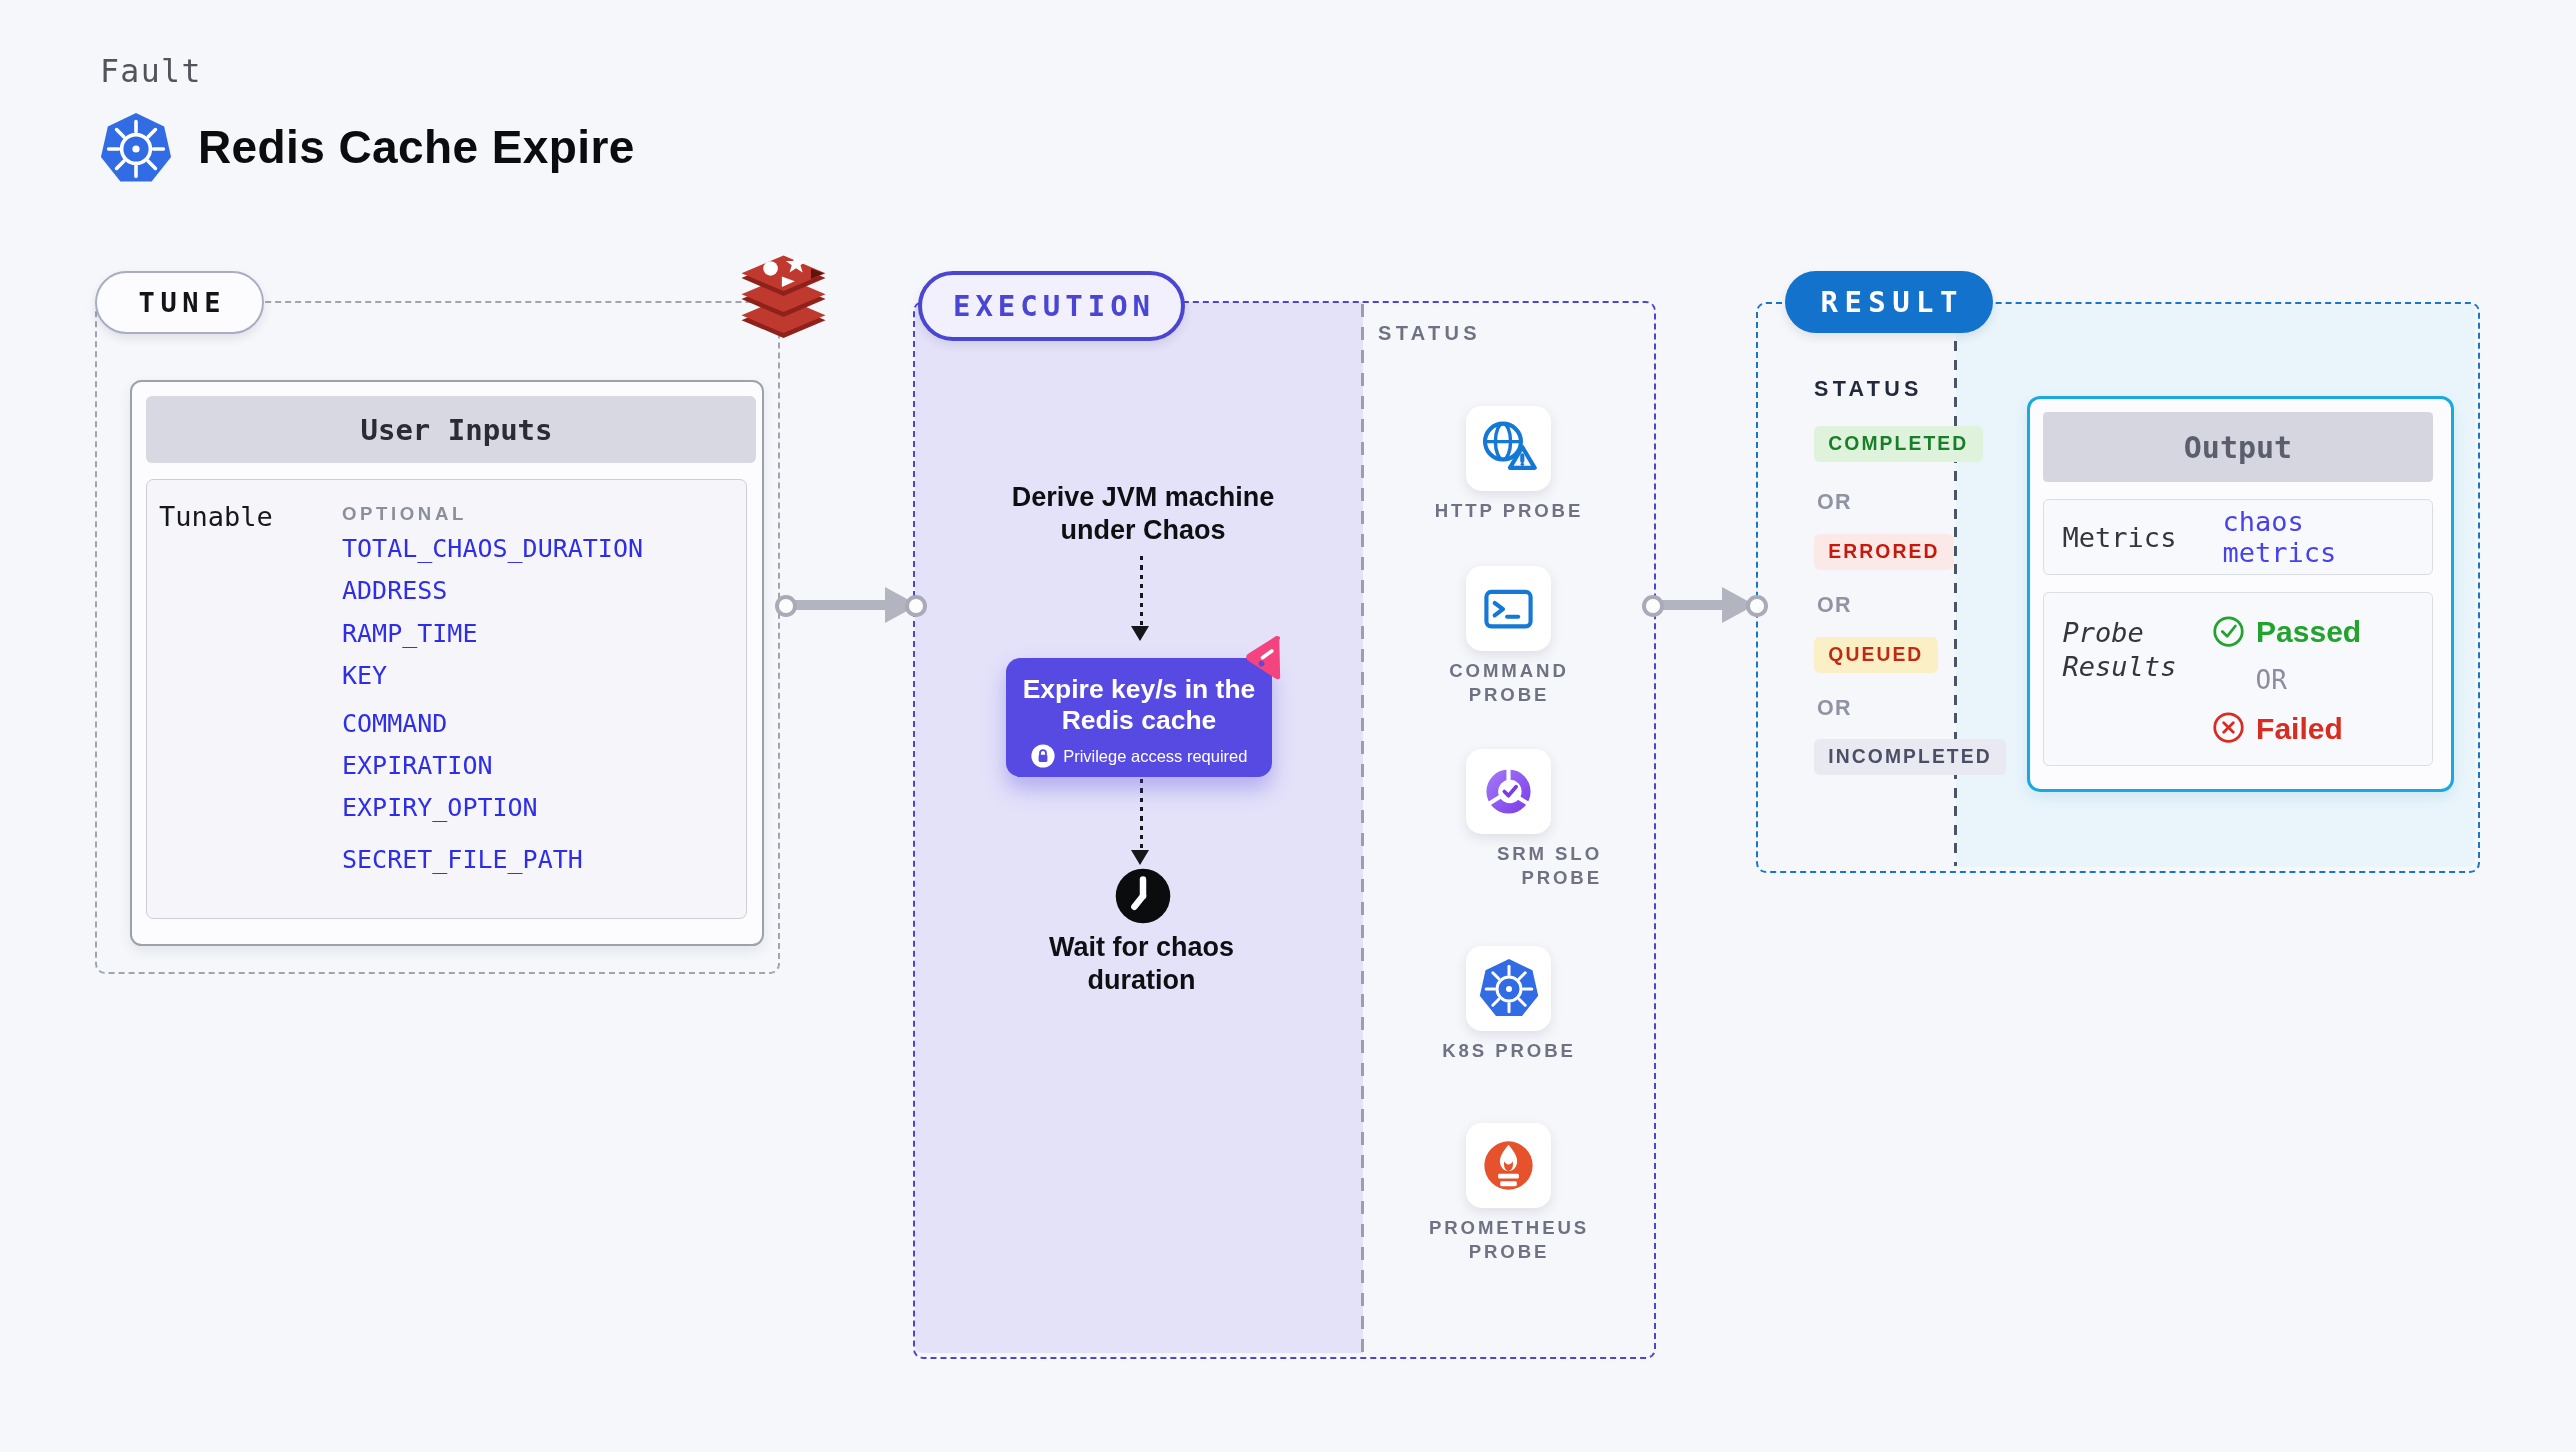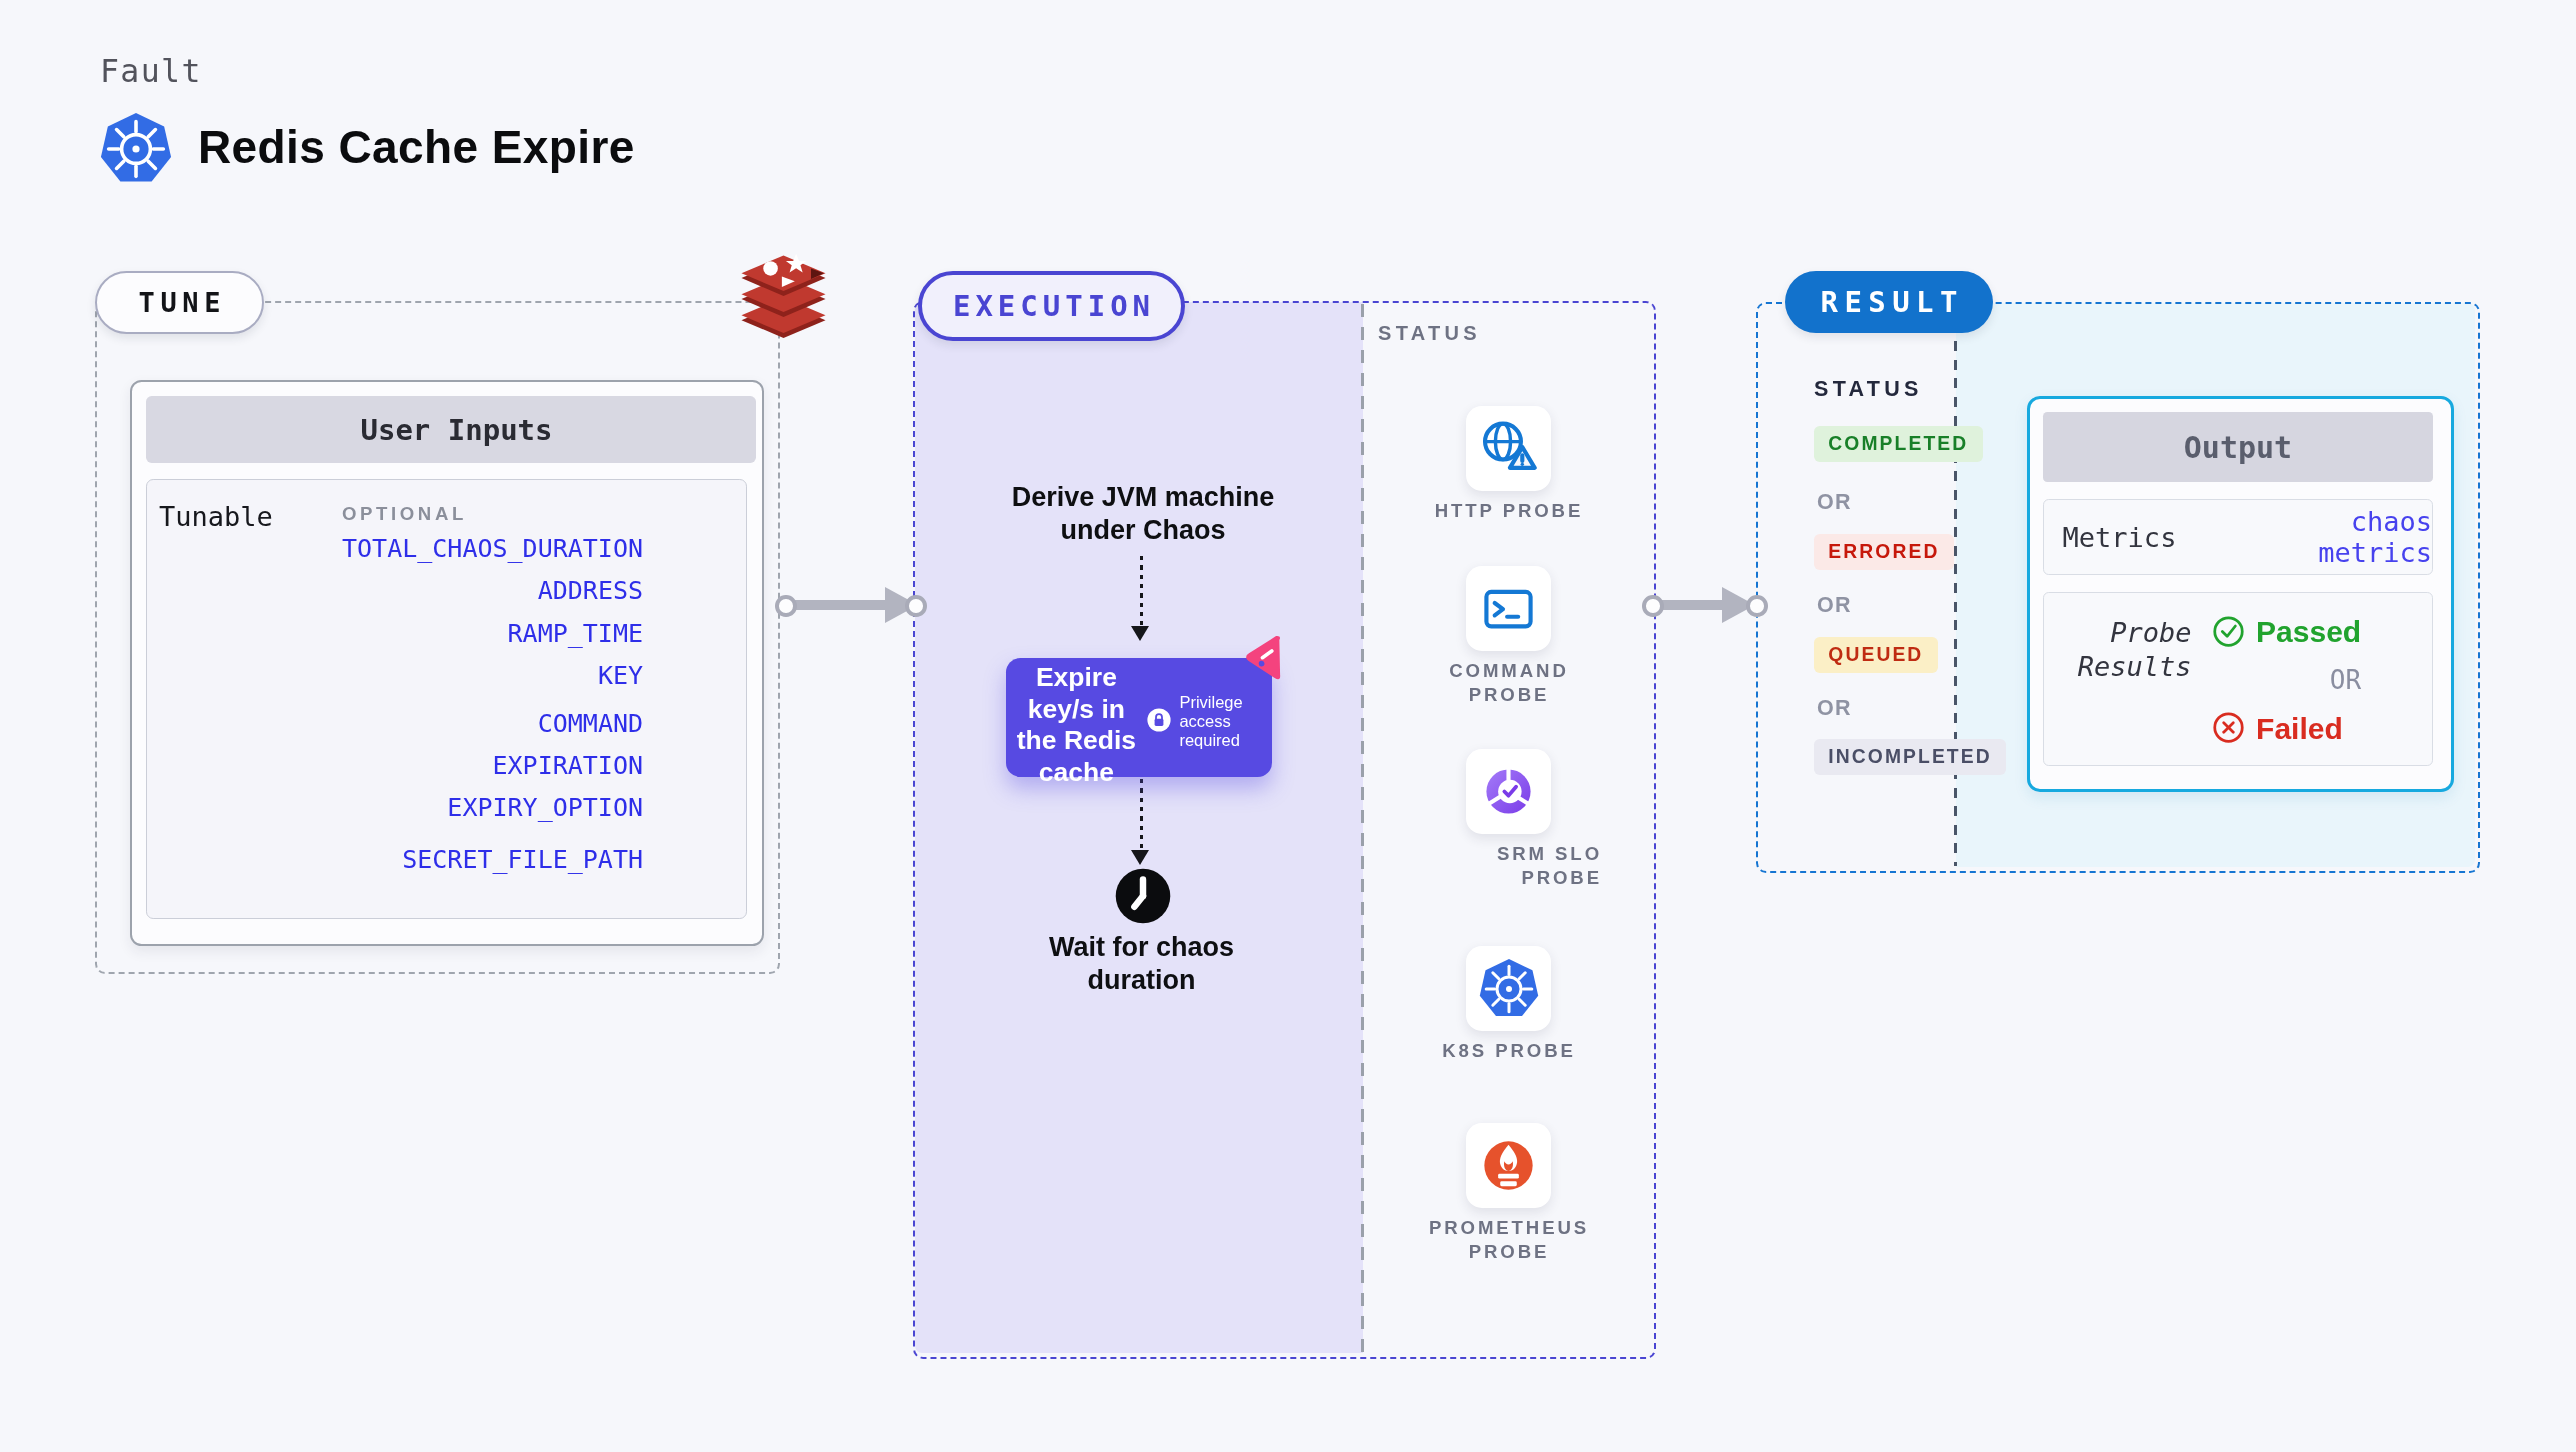--- a/index.html
+++ b/index.html
@@ -1,16 +1,16 @@
 <!DOCTYPE html>
 <html style="font-size:11.5px"><head>
 <meta charset="utf-8">
 <style>
   html,body{margin:0;padding:0;background:#F6F7FB;}
-  .mono{font-family:"DejaVu Sans Mono","Liberation Mono",monospace;text-align:right;}
+  .mono{font-family:"DejaVu Sans Mono","Liberation Mono",monospace;}
   .sans{font-family:"Liberation Sans","DejaVu Sans",sans-serif;}
   #stage{position:relative;width:2576px;height:1452px;background:#F6F7FB;overflow:hidden;
          font-family:"Liberation Sans","DejaVu Sans",sans-serif;}
   .abs{position:absolute;}
 
   
   .eyebrow{left:100px;top:53px;font-size:31.5px;font-weight:500;color:#52535C;letter-spacing:1.4px;}
   .k8s-title-icon{left:100px;top:113px;width:72px;height:72px;}
   .page-title{left:198px;top:120px;font-size:46px;font-weight:800;color:#0B0C0E;letter-spacing:0.4px;}
 
@@ -50,21 +50,21 @@
   .exec-fill{left:915px;top:302px;width:448px;height:1051px;background:#E4E2F9;border-radius:7.2px 0 0 7.2px;z-index:1;}
   .exec-box{left:913px;top:301px;width:739px;height:1054px;border:2.9px dashed #4A45D2;border-radius:10px;z-index:2;}
   .probes-sep{left:1361px;top:304px;height:1048px;}
   .exec-badge{left:918px;top:271px;width:259px;height:62px;background:#F1F0FC;border:4.3px solid #4A45D2;}
   .exec-badge span{font-size:29px;font-weight:700;letter-spacing:5px;color:#4A45D2;padding-left:5px;}
   .step1-text{left:989px;top:481px;width:308px;text-align:center;font-size:27px;font-weight:800;
               line-height:33px;color:#0E0F12;z-index:4;}
   .dotted1{left:1140px;top:556px;height:69px;}
   .dotted1-head{left:1131px;top:626px;}
   .purple-box{left:1006px;top:658px;width:266px;height:119px;background:#574AE2;border-radius:14.3px;z-index:5;
-              box-shadow:0 11.5px 21.5px rgba(87,74,226,0.35);display:flex;flex-direction:row;align-items:center;}
+              box-shadow:0 11.5px 21.5px rgba(87,74,226,0.35);display:flex;flex-direction:column;align-items:center;}
   .purple-title{margin-top:15.8px;width:244px;text-align:center;font-size:26.5px;font-weight:700;color:#FFFFFF;line-height:31.5px;}
   .priv-row{margin-top:7.2px;display:flex;align-items:center;gap:8.6px;}
   .priv-text{font-size:16.5px;font-weight:500;color:#FFFFFF;}
   .chaos-corner{left:1241px;top:636px;width:46px;height:46px;z-index:6;transform:rotate(-6deg);}
   .dotted2{left:1140px;top:779px;height:69px;}
   .dotted2-head{left:1131px;top:850px;}
   .clock-wrap{left:1115px;top:868px;width:56px;height:56px;z-index:4;}
   .step3-text{left:1045px;top:931px;width:193px;text-align:center;font-size:27px;font-weight:800;
               line-height:33px;color:#0E0F12;z-index:4;}
   .probes-label{left:1378px;top:322px;font-size:20px;font-weight:700;letter-spacing:4.3px;color:#6E7283;z-index:4;}

